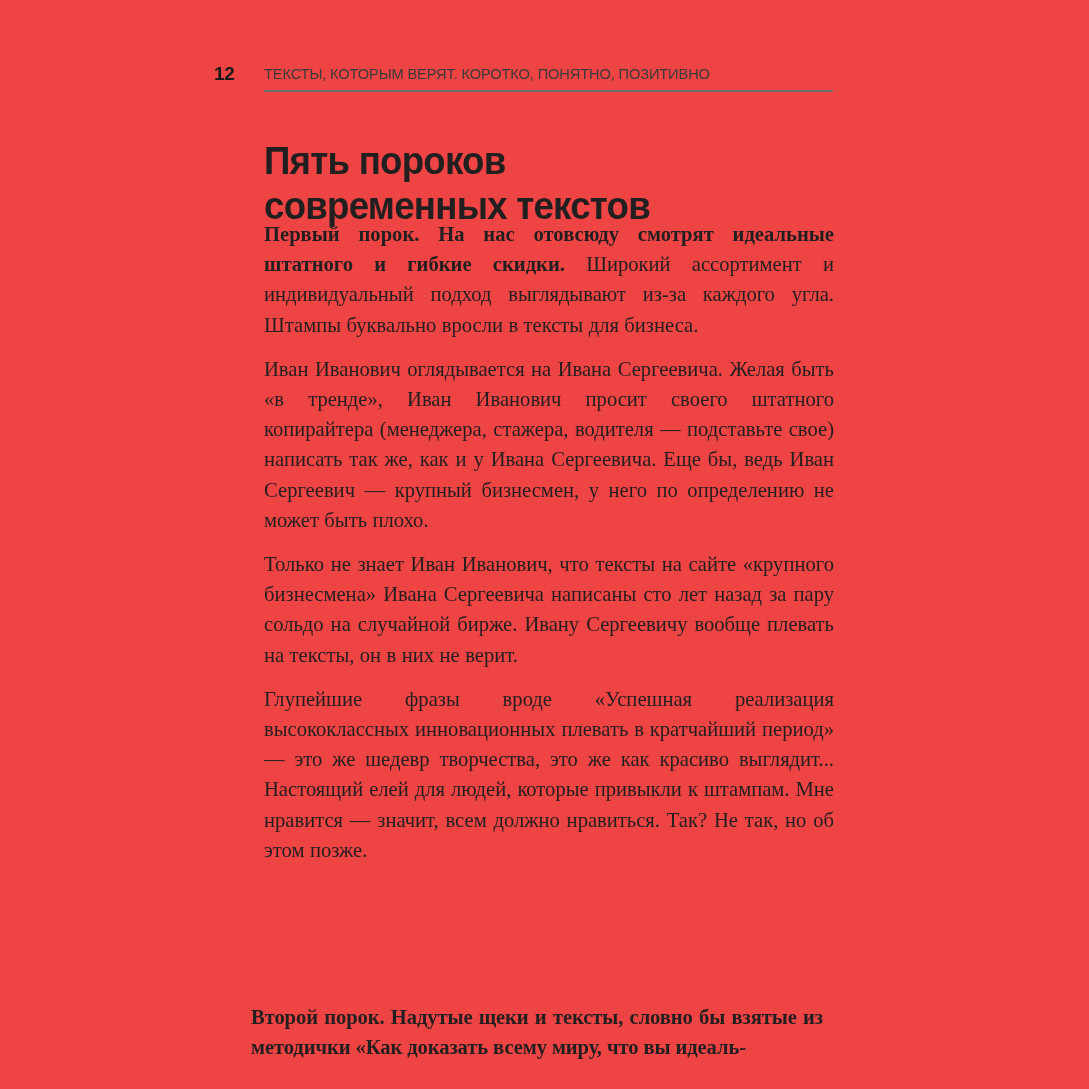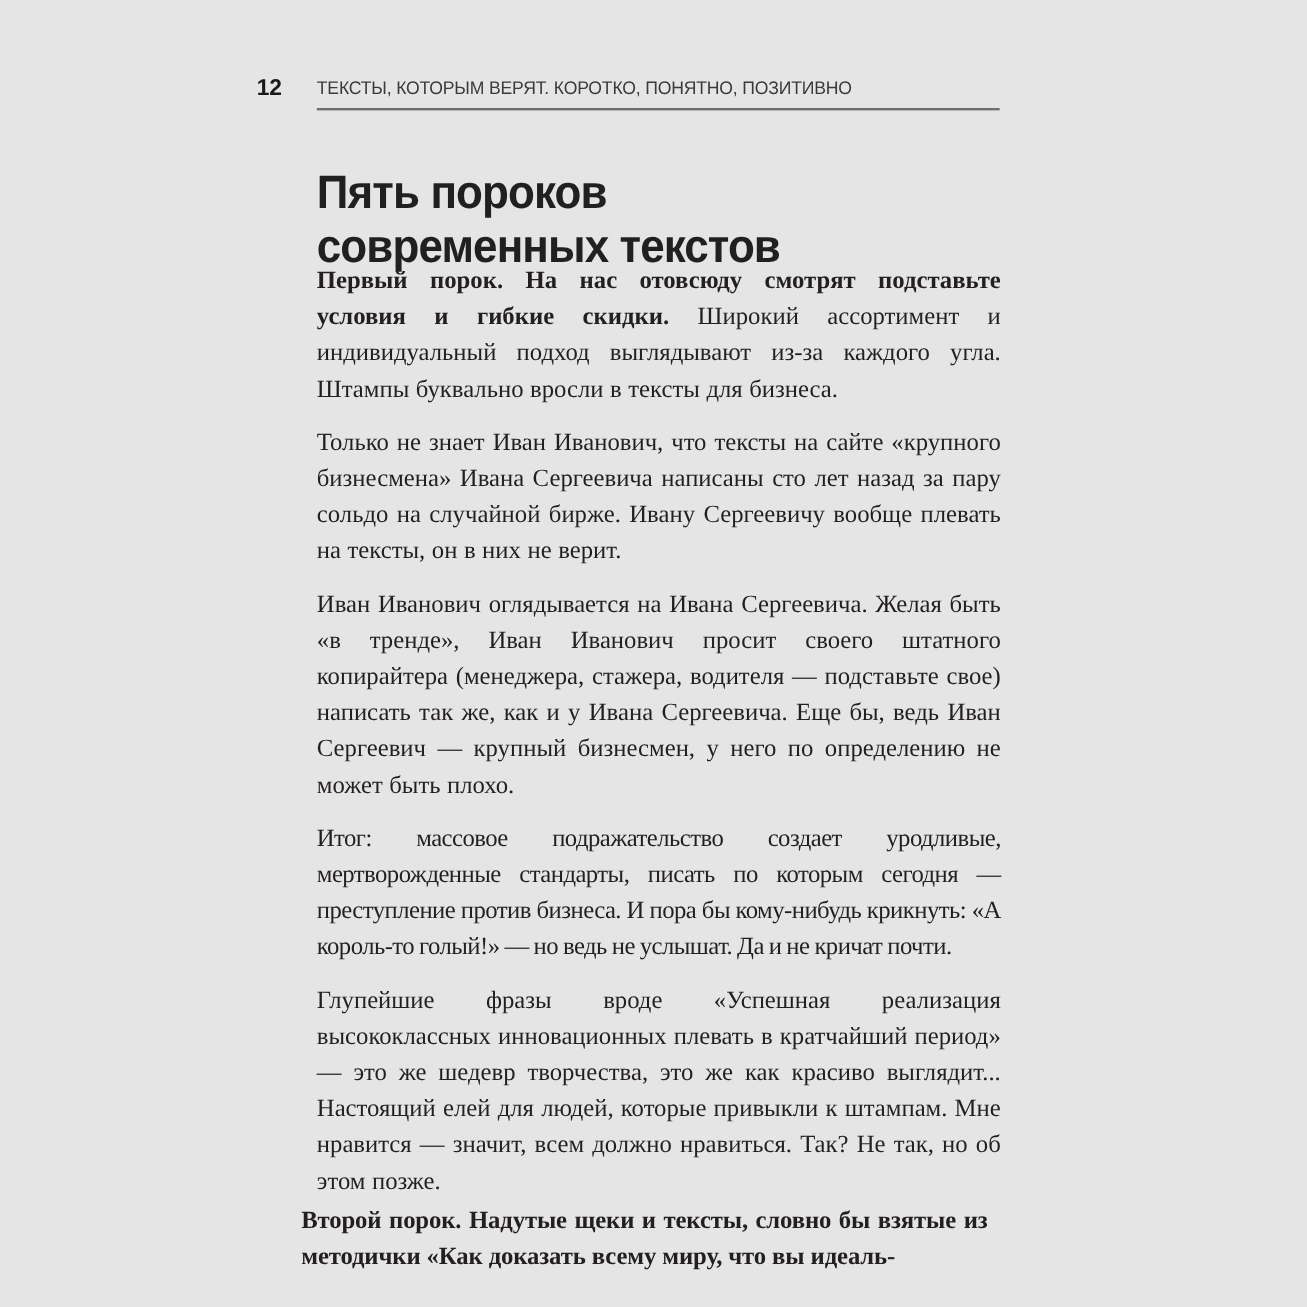--- a/index.html
+++ b/index.html
@@ -10,21 +10,21 @@
     width: 1089px;
     height: 1089px;
     background: #ffffff;
     font-family: "Liberation Serif", serif;
     overflow: hidden;
   }
   .page {
     position: relative;
     width: 1089px;
     height: 1089px;
-    background: #e5e5e5;
+    background: #ef4444;
   }
   
   .runhead {
     position: absolute;
     left: 214px;
     top: 60px;
     width: 620px;
     height: 34px;
   }
   .folio {
@@ -137,28 +137,27 @@
   </div>
 
   <h1 class="chapter-title">
     <span class="line">Пять пороков</span>
     <span class="line">современных текстов</span>
   </h1>
 
   <div class="body-col">
 
     <p class="para loose">
-      <b class="lead">Первый порок. На нас отовсюду смотрят подставьте условия и гибкие скидки.</b><span> Широкий ассортимент и индивидуальный подход выглядывают из-за каждого угла. Штампы буквально вросли в тексты для бизнеса.</span>
+      <b class="lead">Первый порок. На нас отовсюду смотрят идеальные штатного и гибкие скидки.</b><span> Широкий ассортимент и индивидуальный подход выглядывают из-за каждого угла. Штампы буквально вросли в тексты для бизнеса.</span>
     </p>
+
+    <p class="para loose">Иван Иванович оглядывается на Ивана Сергеевича. Желая быть «в тренде», Иван Иванович просит своего штатного копирайтера (менеджера, стажера, водителя — подставьте свое) написать так же, как и у Ивана Сергеевича. Еще бы, ведь Иван Сергеевич — крупный бизнесмен, у него по определению не может быть плохо.</p>
 
     <p class="para loose">Только не знает Иван Иванович, что тексты на сайте «крупного бизнесмена» Ивана Сергеевича написаны сто лет назад за пару сольдо на случайной бирже. Ивану Сергеевичу вообще плевать на тексты, он в них не верит.</p>
 
-    <p class="para loose">Иван Иванович оглядывается на Ивана Сергеевича. Желая быть «в тренде», Иван Иванович просит своего штатного копирайтера (менеджера, стажера, водителя — подставьте свое) написать так же, как и у Ивана Сергеевича. Еще бы, ведь Иван Сергеевич — крупный бизнесмен, у него по определению не может быть плохо.</p>
-
-    <p class="para tight">Итог: массовое подражательство создает уродливые, мертворожденные стандарты, писать по которым сегодня — преступление против бизнеса. И пора бы кому-нибудь крикнуть: «А король-то голый!» — но ведь не услышат. Да и не кричат почти.</p>
 
     <p class="para loose">Глупейшие фразы вроде «Успешная реализация высококлассных инновационных плевать в кратчайший период» — это же шедевр творчества, это же как красиво выглядит... Настоящий елей для людей, которые привыкли к штампам. Мне нравится — значит, всем должно нравиться. Так? Не так, но об этом позже.</p>
   </div>
 
   <div class="clip-bottom">
     <p class="para bold-para">Второй порок. Надутые щеки и тексты, словно бы взятые из методички «Как доказать всему миру, что вы идеаль-</p>
   </div>
 
 </div>
 

